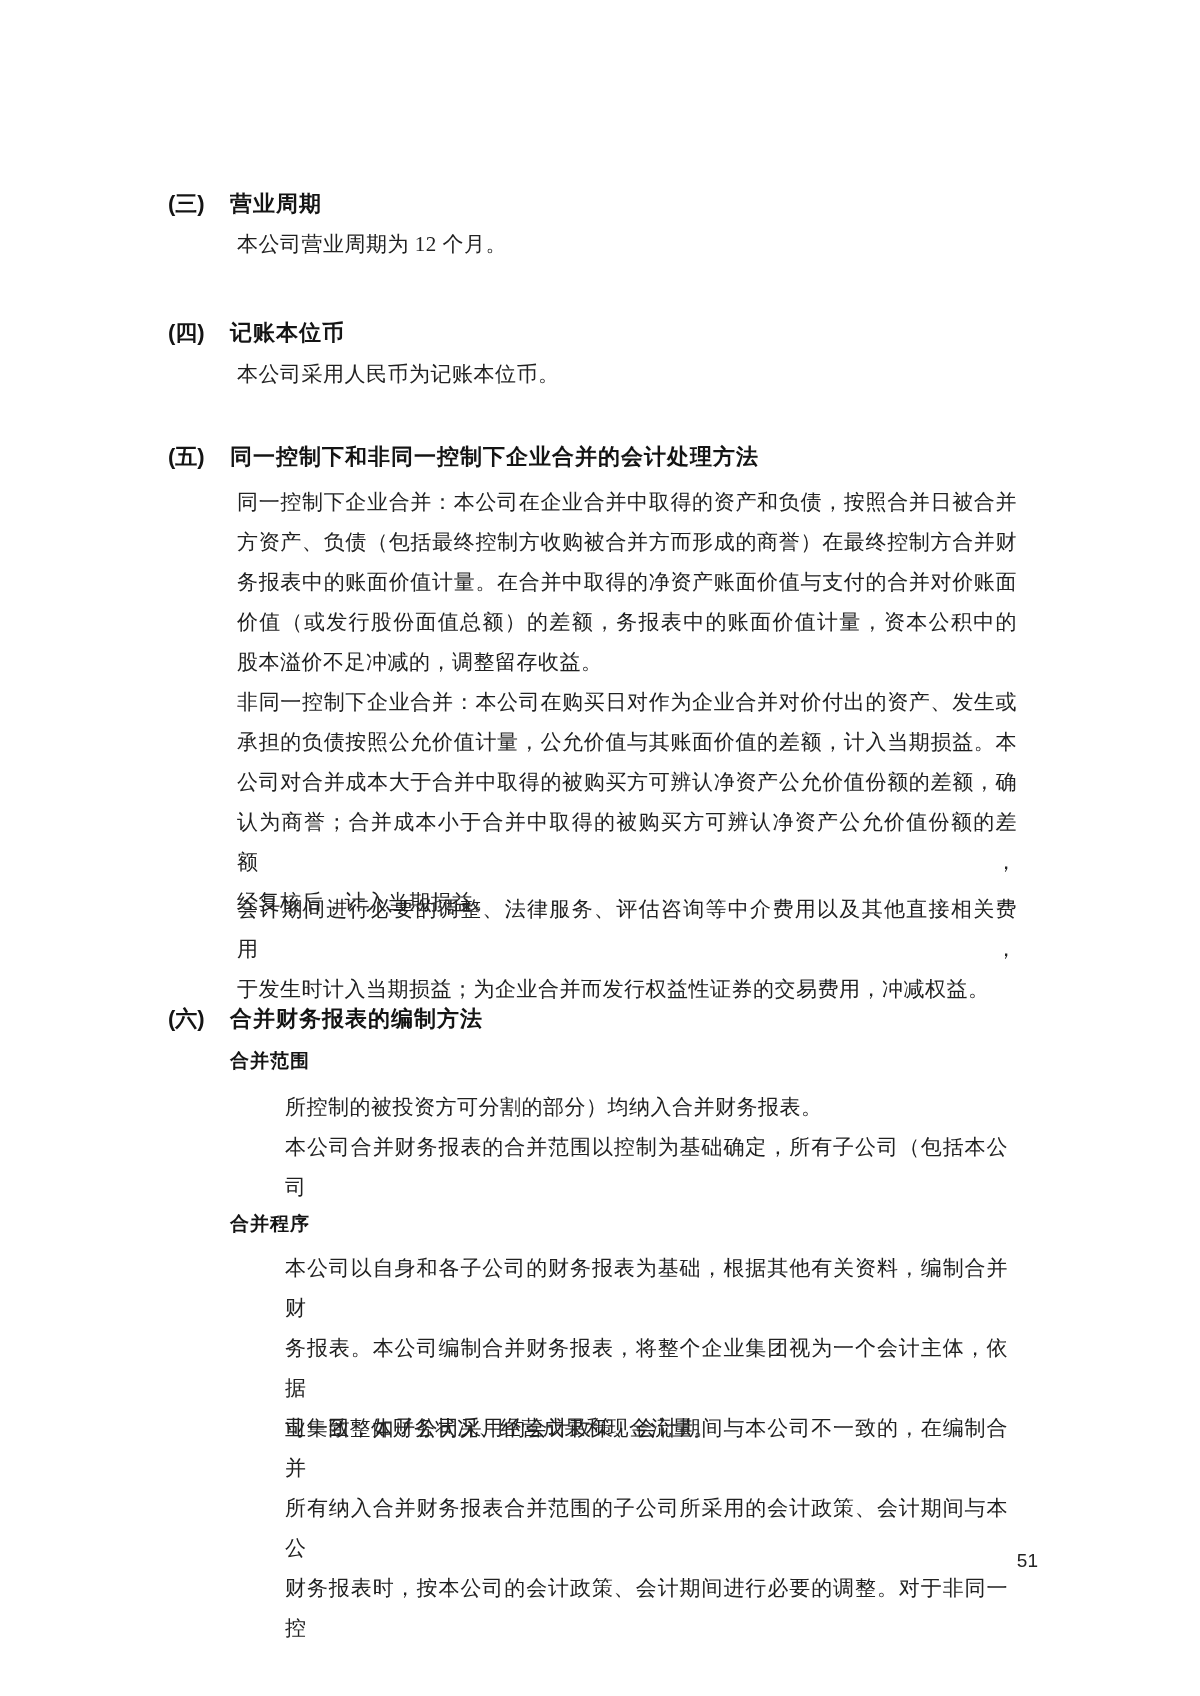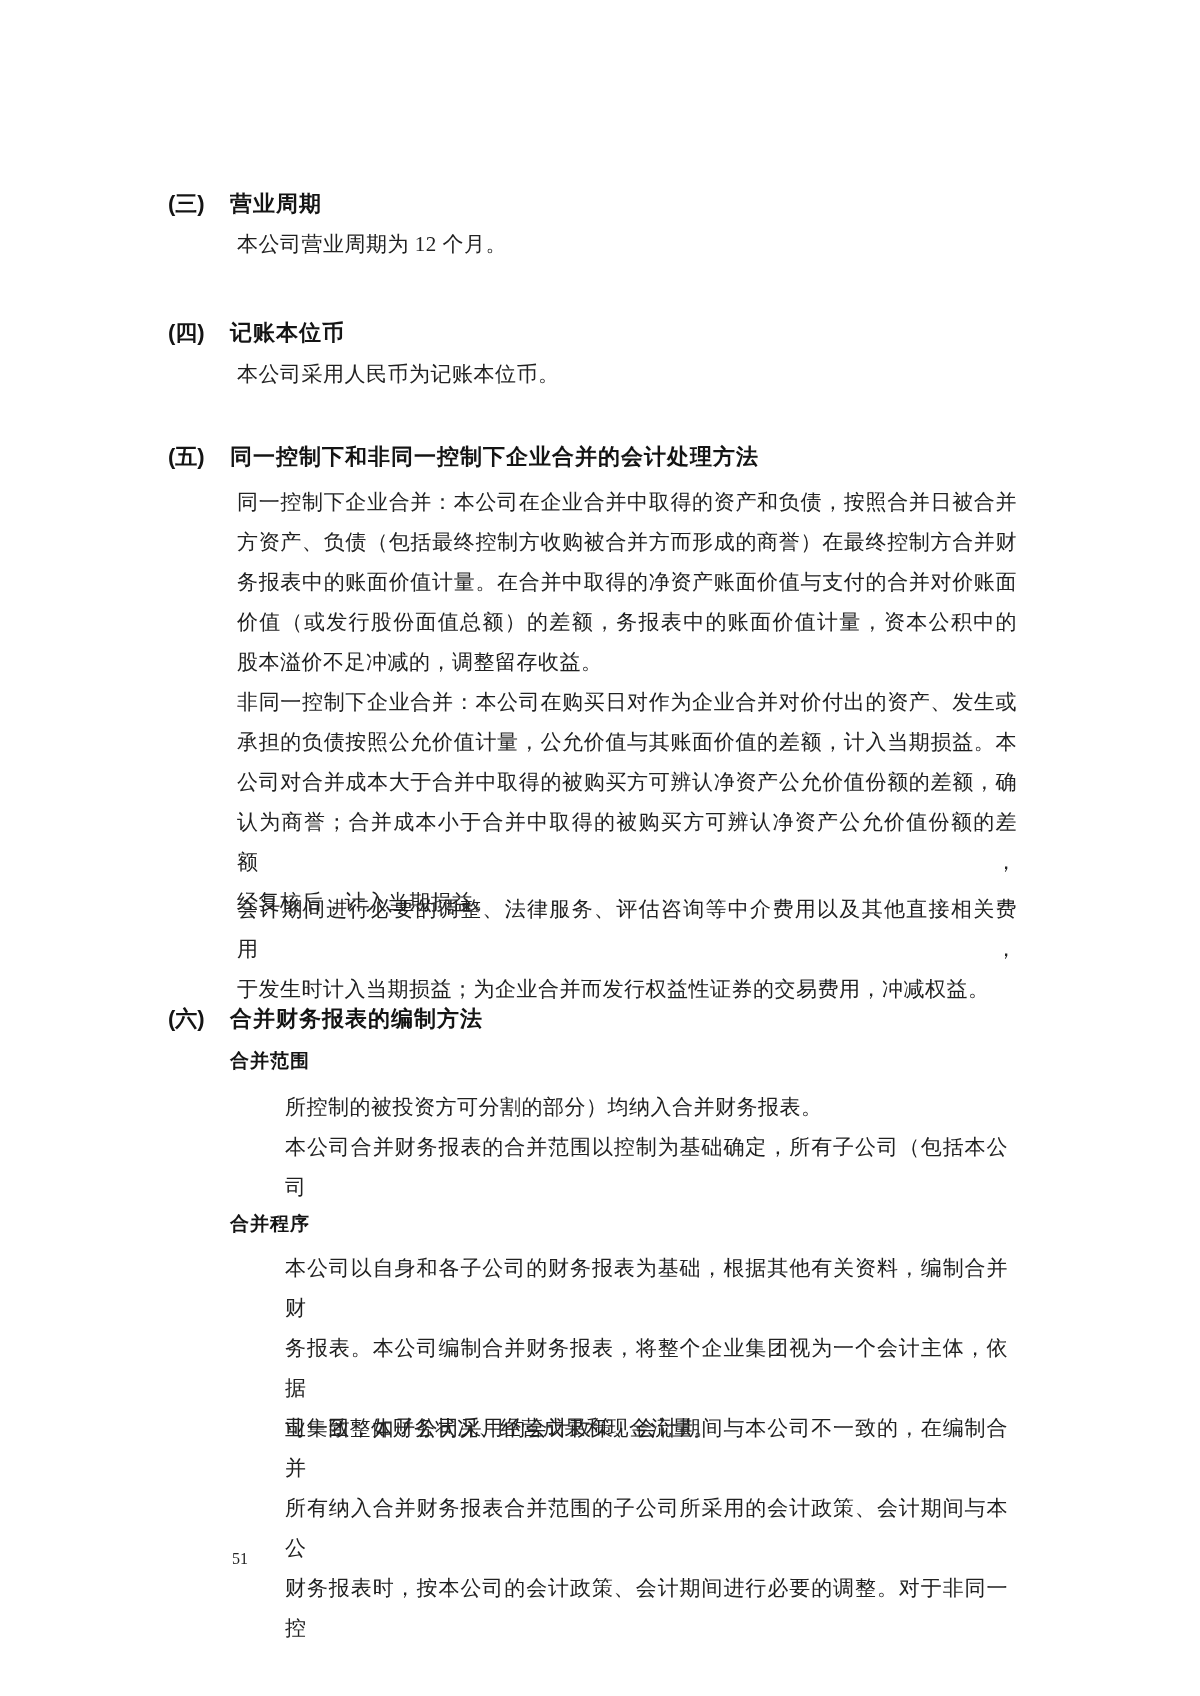--- a/index.html
+++ b/index.html
@@ -47,23 +47,23 @@
   }
   .w-main { left:230px; width:780px;margin-left:7px; }
   .w-sub  { left:285px; width:723px; }
   .line { text-align:justify; text-align-last:justify; }
   .line.last { text-align-last:left; }
   .page-number {
     position:absolute;
     top:1550px;
     left:232px;
     width:806px;
-    text-align:left;
-    font-family:Liberation Serif, serif;
-    font-size:16px;
+    text-align:right;
+    font-family:Liberation Sans, sans-serif;
+    font-size:19px;
     color:#222222;
   }
 </style>
 </head>
 <body>
 
 <div class="page">
 
   <div class="sec-head" style="top:190px">
     <span class="sec-label">(三)</span>

